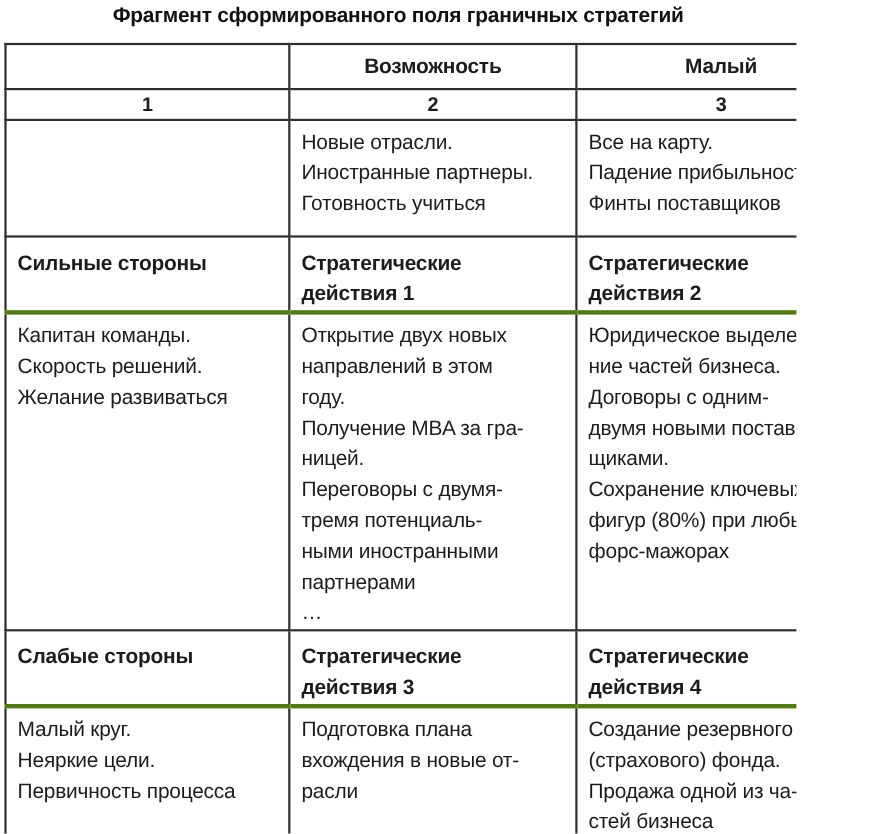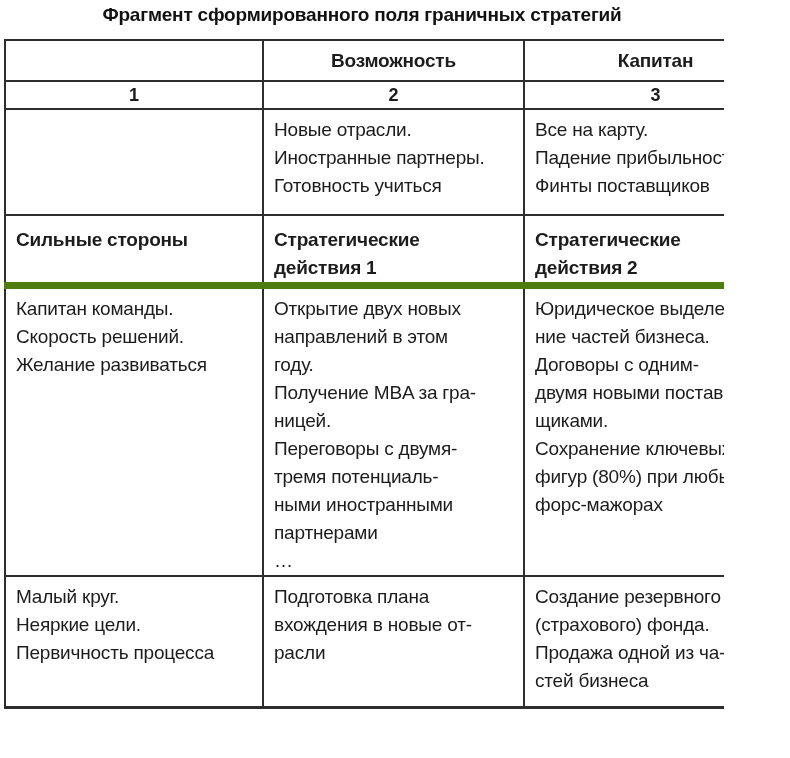--- a/index.html
+++ b/index.html
@@ -64,21 +64,21 @@
     padding: 1px 6px;
   }
   tr.r-env   { height: 106px; }
   tr.r-bold1 { height: 68px; }
   tr.r-main1 { height: 274px; border-radius: 21px; }
   tr.r-bold2 { height: 65px; }
   tr.r-main2 { height: 131px; }
   tr.r-bold1 td, tr.r-bold2 td {
     font-weight: bold;
     padding-top: 10px;
-    border-bottom: 7px solid #4d7c0f;
+    border-bottom: 4px solid #4d7c0f;
   }
   tr.r-main2 td { border-bottom: 3px solid #2e2e2e; }
 </style>
 </head>
 <body>
 
 <div class="page">
 
   <h1 class="doc-title">Фрагмент сформированного поля граничных стратегий</h1>
 
@@ -86,21 +86,21 @@
     <colgroup>
       <col class="c1">
         <col class="c2">
         <col class="c3">
     </colgroup>
     <tbody>
 
       <tr class="r-header">
         <td></td>
         <td>Возможность</td>
-        <td>Капитан</td>
+        <td>Малый</td>
       </tr>
 
       <tr class="r-numbers">
         <td>1</td>
         <td>2</td>
         <td>3</td>
       </tr>
 
       <tr class="r-env">
         <td></td>
@@ -137,20 +137,27 @@
         <td>Юридическое выделе-
 ние частей бизнеса.
 Договоры с одним-
 двумя новыми постав-
 щиками.
 Сохранение ключевых
 фигур (80%) при любых
 форс-мажорах</td>
       </tr>
 
+      <tr class="r-bold2">
+        <td>Слабые стороны</td>
+        <td>Стратегические
+действия 3</td>
+        <td>Стратегические
+действия 4</td>
+      </tr>
 
       <tr class="r-main2">
         <td>Малый круг.
 Неяркие цели.
 Первичность процесса</td>
         <td>Подготовка плана
 вхождения в новые от-
 расли</td>
         <td>Создание резервного
 (страхового) фонда.

